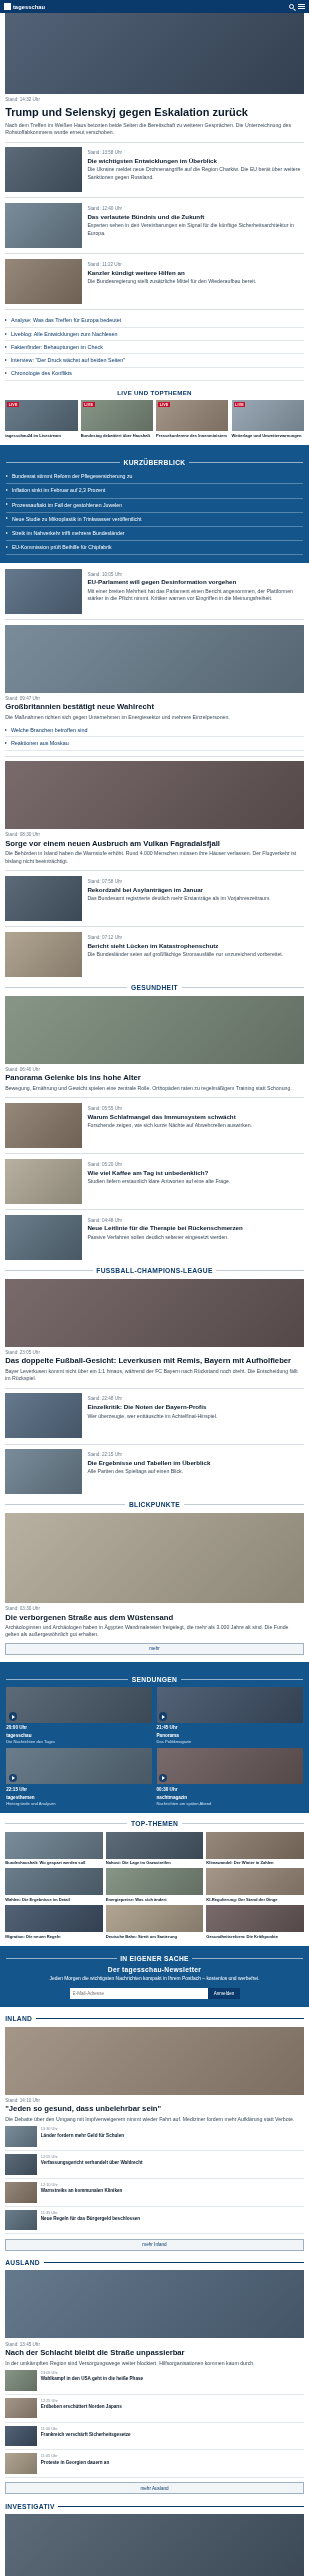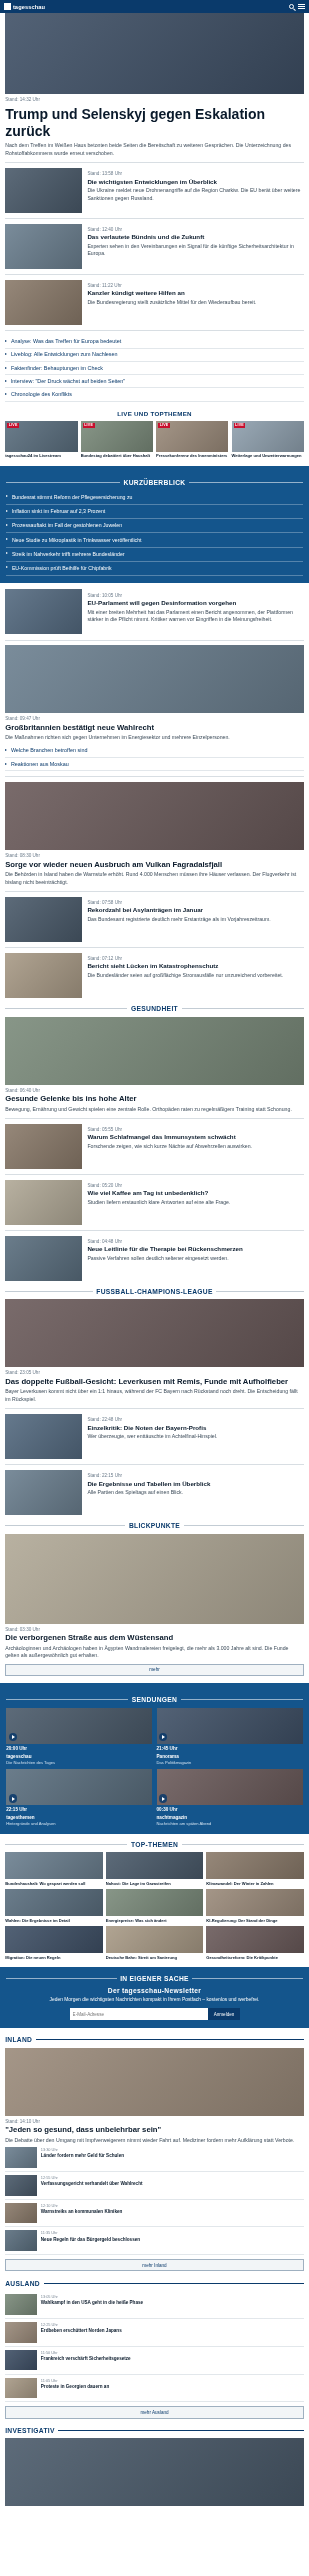--- a/index.html
+++ b/index.html
@@ -70,21 +70,21 @@
   }
   .headline.sm { font-size: 6.2px; }
   .shorttext {
     font-size: 5.2px; line-height: 1.42; color: #3b4a58;
   }
   .hr { height: 0.5px; background: #d8dee3; margin: 5.2px 0; }
 
   
   .lead { margin-top: 0; }
   .lead .ph { height: 81px; }
-  .lead .headline { font-size: 14px; margin-top: 3.6px; }
+  .lead .headline { font-size: 11px; margin-top: 3.6px; }
 
   
   .row2 { display: flex; gap: 5.2px; align-items: flex-start; }
   .row2 .col-img { width: 77px; flex: 0 0 77px; }
   .row2 .col-img .ph { height: 45px; }
   .row2 .col-txt { flex: 1; }
 
   
   .linklist { list-style: none; }
   .linklist li {
@@ -375,21 +375,21 @@
     </ul>
   </div>
 
   <div class="hr"></div>
 
   <div class="bigimg">
     <div class="teaser-img">
       <span class="ph t9"></span>
     </div>
     <div class="dateline">Stand: 08:30 Uhr</div>
-    <div class="headline">Sorge vor wieder neuen Ausbruch am Vulkan Fagradalsfjall</div>
+    <div class="headline">Sorge vor einem neuen Ausbruch am Vulkan Fagradalsfjall</div>
     <div class="shorttext">Die Behörden in Island haben die Warnstufe erhöht. Rund 4.000 Menschen müssen ihre Häuser verlassen. Der Flugverkehr ist bislang nicht beeinträchtigt.</div>
   </div>
 
   <div class="hr"></div>
 
   <div class="row2">
     <div class="col-img">
       <span class="ph t2"></span>
     </div>
     <div class="col-txt">
@@ -416,21 +416,21 @@
     <span class="bar"></span>
     <span class="sect-title">GESUNDHEIT</span>
     <span class="bar"></span>
   </div>
 
   <div class="bigimg">
     <div class="teaser-img">
       <span class="ph t5"></span>
     </div>
     <div class="dateline">Stand: 06:40 Uhr</div>
-    <div class="headline">Gesunde Gelenke bis ins hohe Alter</div>
+    <div class="headline">Panorama Gelenke bis ins hohe Alter</div>
     <div class="shorttext">Bewegung, Ernährung und Gewicht spielen eine zentrale Rolle. Orthopäden raten zu regelmäßigem Training statt Schonung.</div>
   </div>
 
   <div class="hr"></div>
 
   <div class="row2">
     <div class="col-img">
       <span class="ph t3"></span>
     </div>
     <div class="col-txt">
@@ -470,21 +470,21 @@
     <span class="bar"></span>
     <span class="sect-title">FUSSBALL-CHAMPIONS-LEAGUE</span>
     <span class="bar"></span>
   </div>
 
   <div class="bigimg">
     <div class="teaser-img">
       <span class="ph t9"></span>
     </div>
     <div class="dateline">Stand: 23:05 Uhr</div>
-    <div class="headline">Das doppelte Fußball-Gesicht: Leverkusen mit Remis, Funde mit Aufholfieber</div>
+    <div class="headline">Das doppelte Fußball-Gesicht: Leverkusen mit Remis, Bayern mit Aufholfieber</div>
     <div class="shorttext">Bayer Leverkusen kommt nicht über ein 1:1 hinaus, während der FC Bayern nach Rückstand noch dreht. Die Entscheidung fällt im Rückspiel.</div>
   </div>
 
   <div class="hr"></div>
 
   <div class="row2">
     <div class="col-img">
       <span class="ph t12"></span>
     </div>
     <div class="col-txt">
@@ -682,20 +682,28 @@
         <span class="ph t4"></span>
         <span class="tx"><span class="dt">11:35 Uhr</span><span>Neue Regeln für das Bürgergeld beschlossen</span></span>
       </li>
   </ul>
   <div class="btn-more">mehr Inland</div>
 
   <div class="ressort-head">
     <span class="t">AUSLAND</span>
     <span class="bar"></span>
   </div>
+  <div class="bigimg">
+    <div class="teaser-img">
+      <span class="ph t12"></span>
+    </div>
+    <div class="dateline">Stand: 13:45 Uhr</div>
+    <div class="headline">Nach der Schlacht bleibt die Straße unpassierbar</div>
+    <div class="shorttext">In der umkämpften Region sind Versorgungswege weiter blockiert. Hilfsorganisationen kommen kaum durch.</div>
+  </div>
   <ul class="mini-list">
     <li>
         <span class="ph t5"></span>
         <span class="tx"><span class="dt">13:05 Uhr</span><span>Wahlkampf in den USA geht in die heiße Phase</span></span>
       </li>
     <li>
         <span class="ph t6"></span>
         <span class="tx"><span class="dt">12:25 Uhr</span><span>Erdbeben erschüttert Norden Japans</span></span>
       </li>
     <li>

